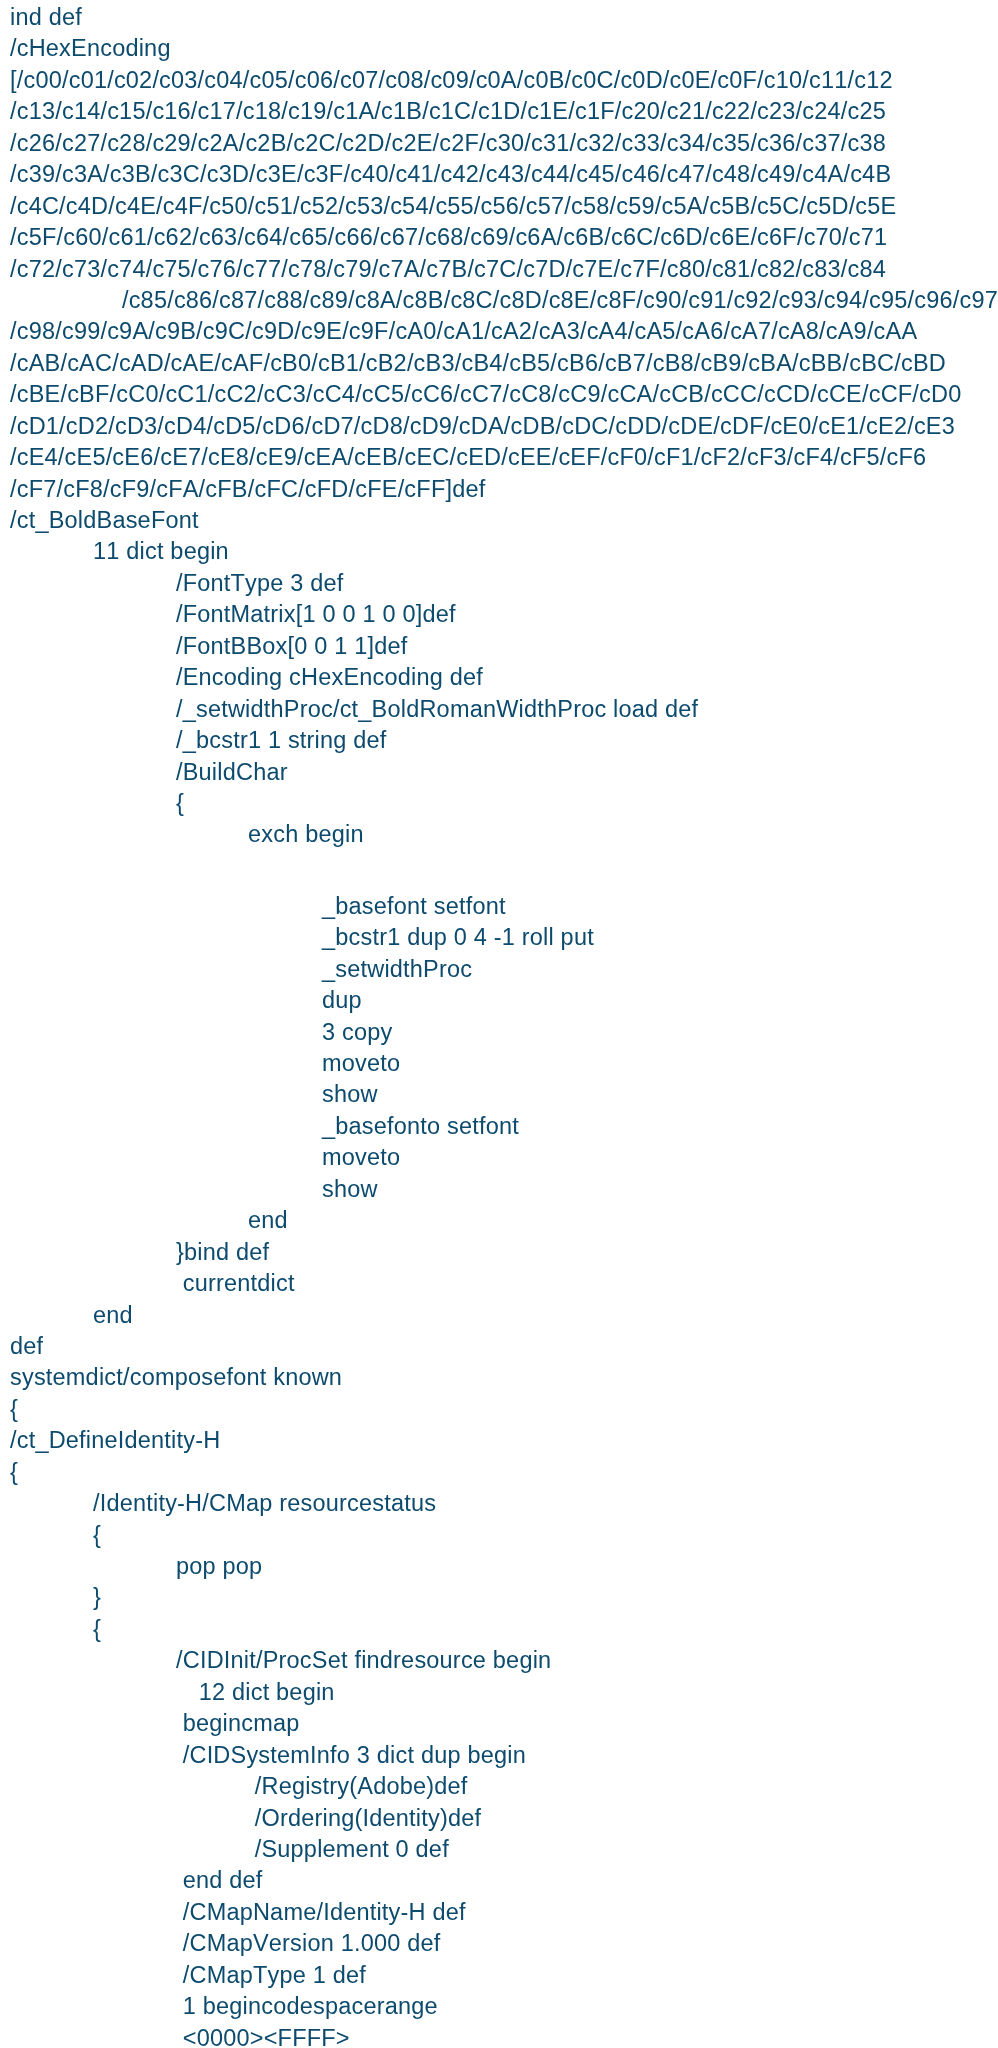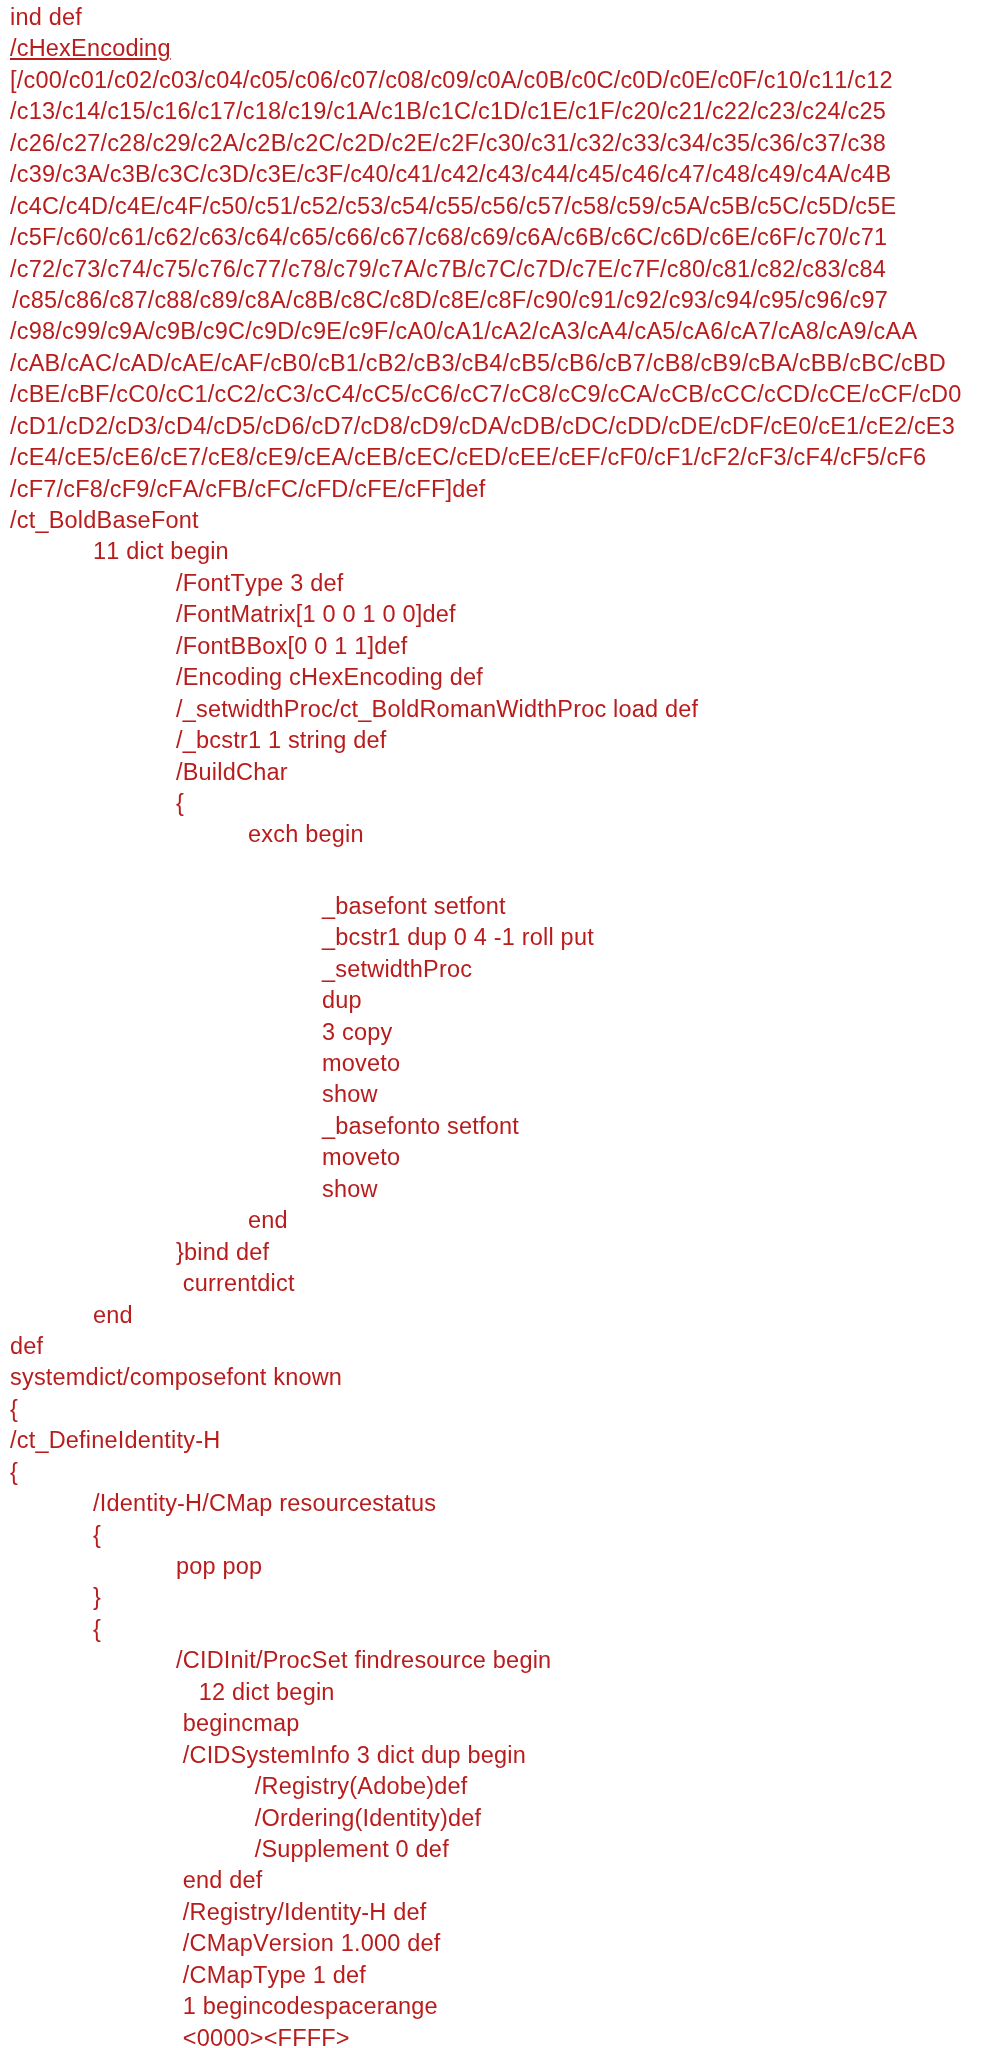--- a/index.html
+++ b/index.html
@@ -24,31 +24,31 @@
   .code-line {
     height: 31.45px;
     line-height: 31.45px;
     white-space: pre;
     font-kerning: none;
   }
 </style>
 </head>
 <body>
 
-<div class="doc" style="background: rgb(255, 255, 255); color: #b91c1c;">
+<div class="doc" style="background: rgb(255, 255, 255); color: #0c4a6e;">
     <div class="code-line" style="padding-left: 10px;">ind def</div>
-    <div class="code-line" style="padding-left: 10px; text-decoration: underline;">/cHexEncoding</div>
+    <div class="code-line" style="padding-left: 10px;">/cHexEncoding</div>
     <div class="code-line" style="padding-left: 10px;">[/c00/c01/c02/c03/c04/c05/c06/c07/c08/c09/c0A/c0B/c0C/c0D/c0E/c0F/c10/c11/c12</div>
     <div class="code-line" style="padding-left: 10px;">/c13/c14/c15/c16/c17/c18/c19/c1A/c1B/c1C/c1D/c1E/c1F/c20/c21/c22/c23/c24/c25</div>
     <div class="code-line" style="padding-left: 10px;">/c26/c27/c28/c29/c2A/c2B/c2C/c2D/c2E/c2F/c30/c31/c32/c33/c34/c35/c36/c37/c38</div>
     <div class="code-line" style="padding-left: 10px;">/c39/c3A/c3B/c3C/c3D/c3E/c3F/c40/c41/c42/c43/c44/c45/c46/c47/c48/c49/c4A/c4B</div>
     <div class="code-line" style="padding-left: 10px;">/c4C/c4D/c4E/c4F/c50/c51/c52/c53/c54/c55/c56/c57/c58/c59/c5A/c5B/c5C/c5D/c5E</div>
     <div class="code-line" style="padding-left: 10px;">/c5F/c60/c61/c62/c63/c64/c65/c66/c67/c68/c69/c6A/c6B/c6C/c6D/c6E/c6F/c70/c71</div>
     <div class="code-line" style="padding-left: 10px;">/c72/c73/c74/c75/c76/c77/c78/c79/c7A/c7B/c7C/c7D/c7E/c7F/c80/c81/c82/c83/c84</div>
-    <div class="code-line" style="padding-left: 12px;">/c85/c86/c87/c88/c89/c8A/c8B/c8C/c8D/c8E/c8F/c90/c91/c92/c93/c94/c95/c96/c97</div>
+    <div class="code-line" style="padding-left: 12px; text-align: right;">/c85/c86/c87/c88/c89/c8A/c8B/c8C/c8D/c8E/c8F/c90/c91/c92/c93/c94/c95/c96/c97</div>
     <div class="code-line" style="padding-left: 10px;">/c98/c99/c9A/c9B/c9C/c9D/c9E/c9F/cA0/cA1/cA2/cA3/cA4/cA5/cA6/cA7/cA8/cA9/cAA</div>
     <div class="code-line" style="padding-left: 10px;">/cAB/cAC/cAD/cAE/cAF/cB0/cB1/cB2/cB3/cB4/cB5/cB6/cB7/cB8/cB9/cBA/cBB/cBC/cBD</div>
     <div class="code-line" style="padding-left: 10px;">/cBE/cBF/cC0/cC1/cC2/cC3/cC4/cC5/cC6/cC7/cC8/cC9/cCA/cCB/cCC/cCD/cCE/cCF/cD0</div>
     <div class="code-line" style="padding-left: 10px;">/cD1/cD2/cD3/cD4/cD5/cD6/cD7/cD8/cD9/cDA/cDB/cDC/cDD/cDE/cDF/cE0/cE1/cE2/cE3</div>
     <div class="code-line" style="padding-left: 10px;">/cE4/cE5/cE6/cE7/cE8/cE9/cEA/cEB/cEC/cED/cEE/cEF/cF0/cF1/cF2/cF3/cF4/cF5/cF6</div>
     <div class="code-line" style="padding-left: 10px;">/cF7/cF8/cF9/cFA/cFB/cFC/cFD/cFE/cFF]def</div>
     <div class="code-line" style="padding-left: 10px;">/ct_BoldBaseFont</div>
     <div class="code-line" style="padding-left: 93px;">11 dict begin</div>
     <div class="code-line" style="padding-left: 176px;">/FontType 3 def</div>
     <div class="code-line" style="padding-left: 176px;">/FontMatrix[1 0 0 1 0 0]def</div>
@@ -84,19 +84,19 @@
     <div class="code-line" style="padding-left: 93px;">}</div>
     <div class="code-line" style="padding-left: 93px;">{</div>
     <div class="code-line" style="padding-left: 176px;">/CIDInit/ProcSet findresource begin</div>
     <div class="code-line" style="padding-left: 176px; margin-left: 16px;"> 12 dict begin</div>
     <div class="code-line" style="padding-left: 176px;"> begincmap</div>
     <div class="code-line" style="padding-left: 176px;"> /CIDSystemInfo 3 dict dup begin</div>
     <div class="code-line" style="padding-left: 248px;"> /Registry(Adobe)def</div>
     <div class="code-line" style="padding-left: 248px;"> /Ordering(Identity)def</div>
     <div class="code-line" style="padding-left: 248px;"> /Supplement 0 def</div>
     <div class="code-line" style="padding-left: 176px;"> end def</div>
-    <div class="code-line" style="padding-left: 176px;"> /Registry/Identity-H def</div>
+    <div class="code-line" style="padding-left: 176px;"> /CMapName/Identity-H def</div>
     <div class="code-line" style="padding-left: 176px;"> /CMapVersion 1.000 def</div>
     <div class="code-line" style="padding-left: 176px;"> /CMapType 1 def</div>
     <div class="code-line" style="padding-left: 176px;"> 1 begincodespacerange</div>
     <div class="code-line" style="padding-left: 176px;"> &lt;0000&gt;&lt;FFFF&gt;</div>
     <div class="code-line" style="padding-left: 176px;"> endcodespacerange</div>
   </div>
 
 </body></html>

